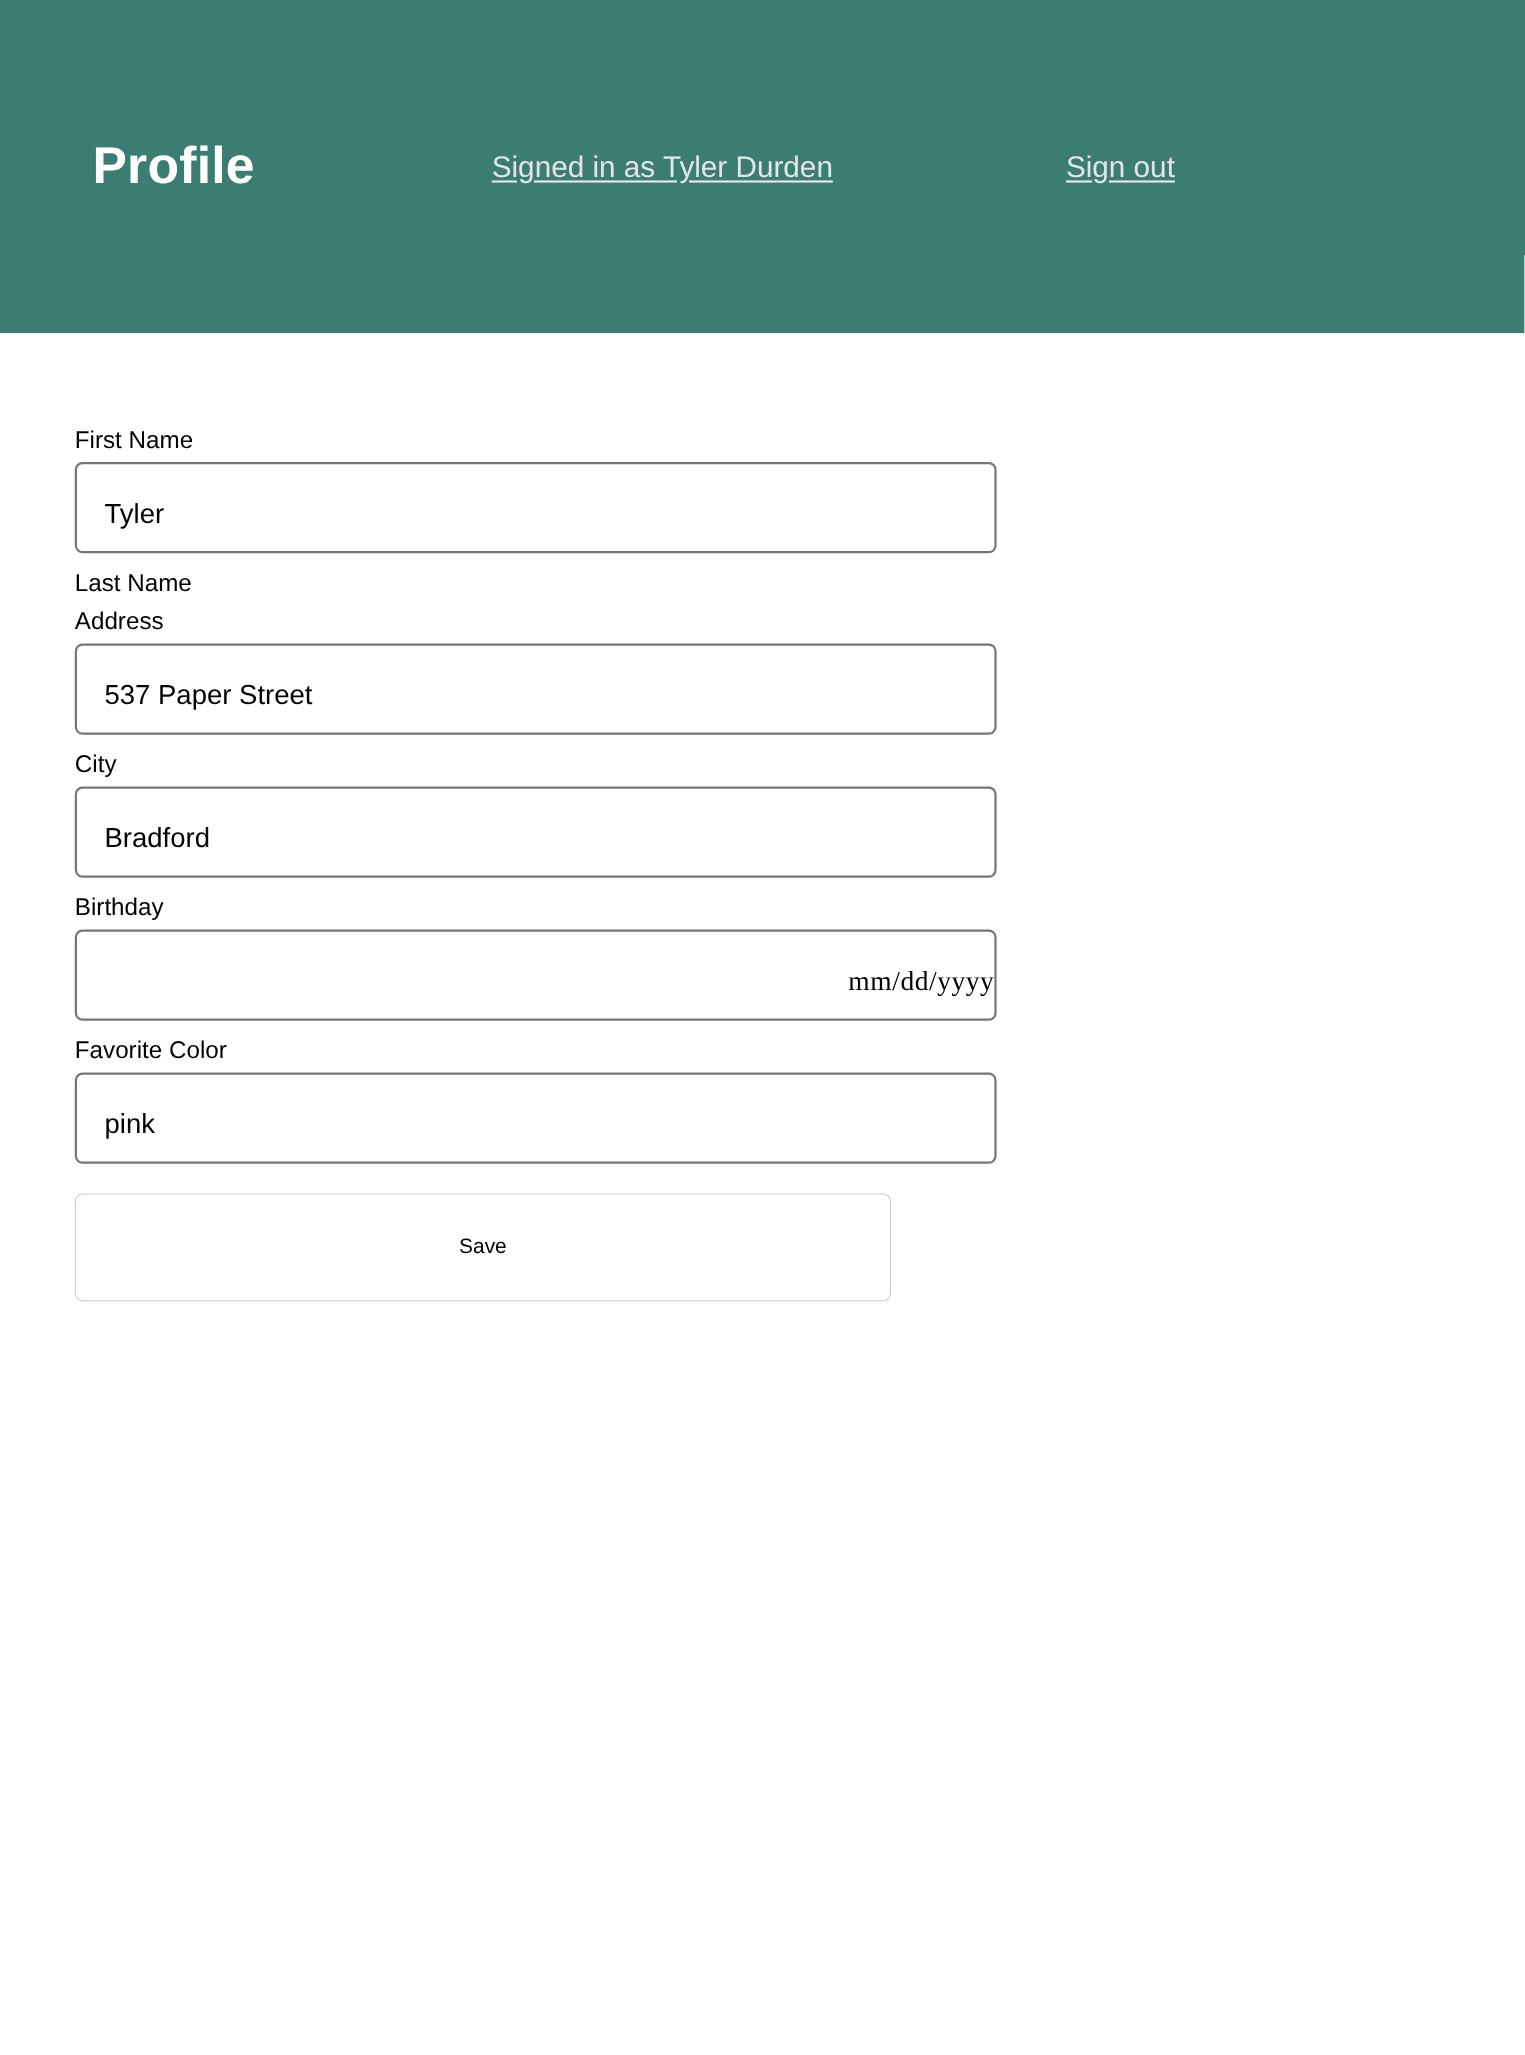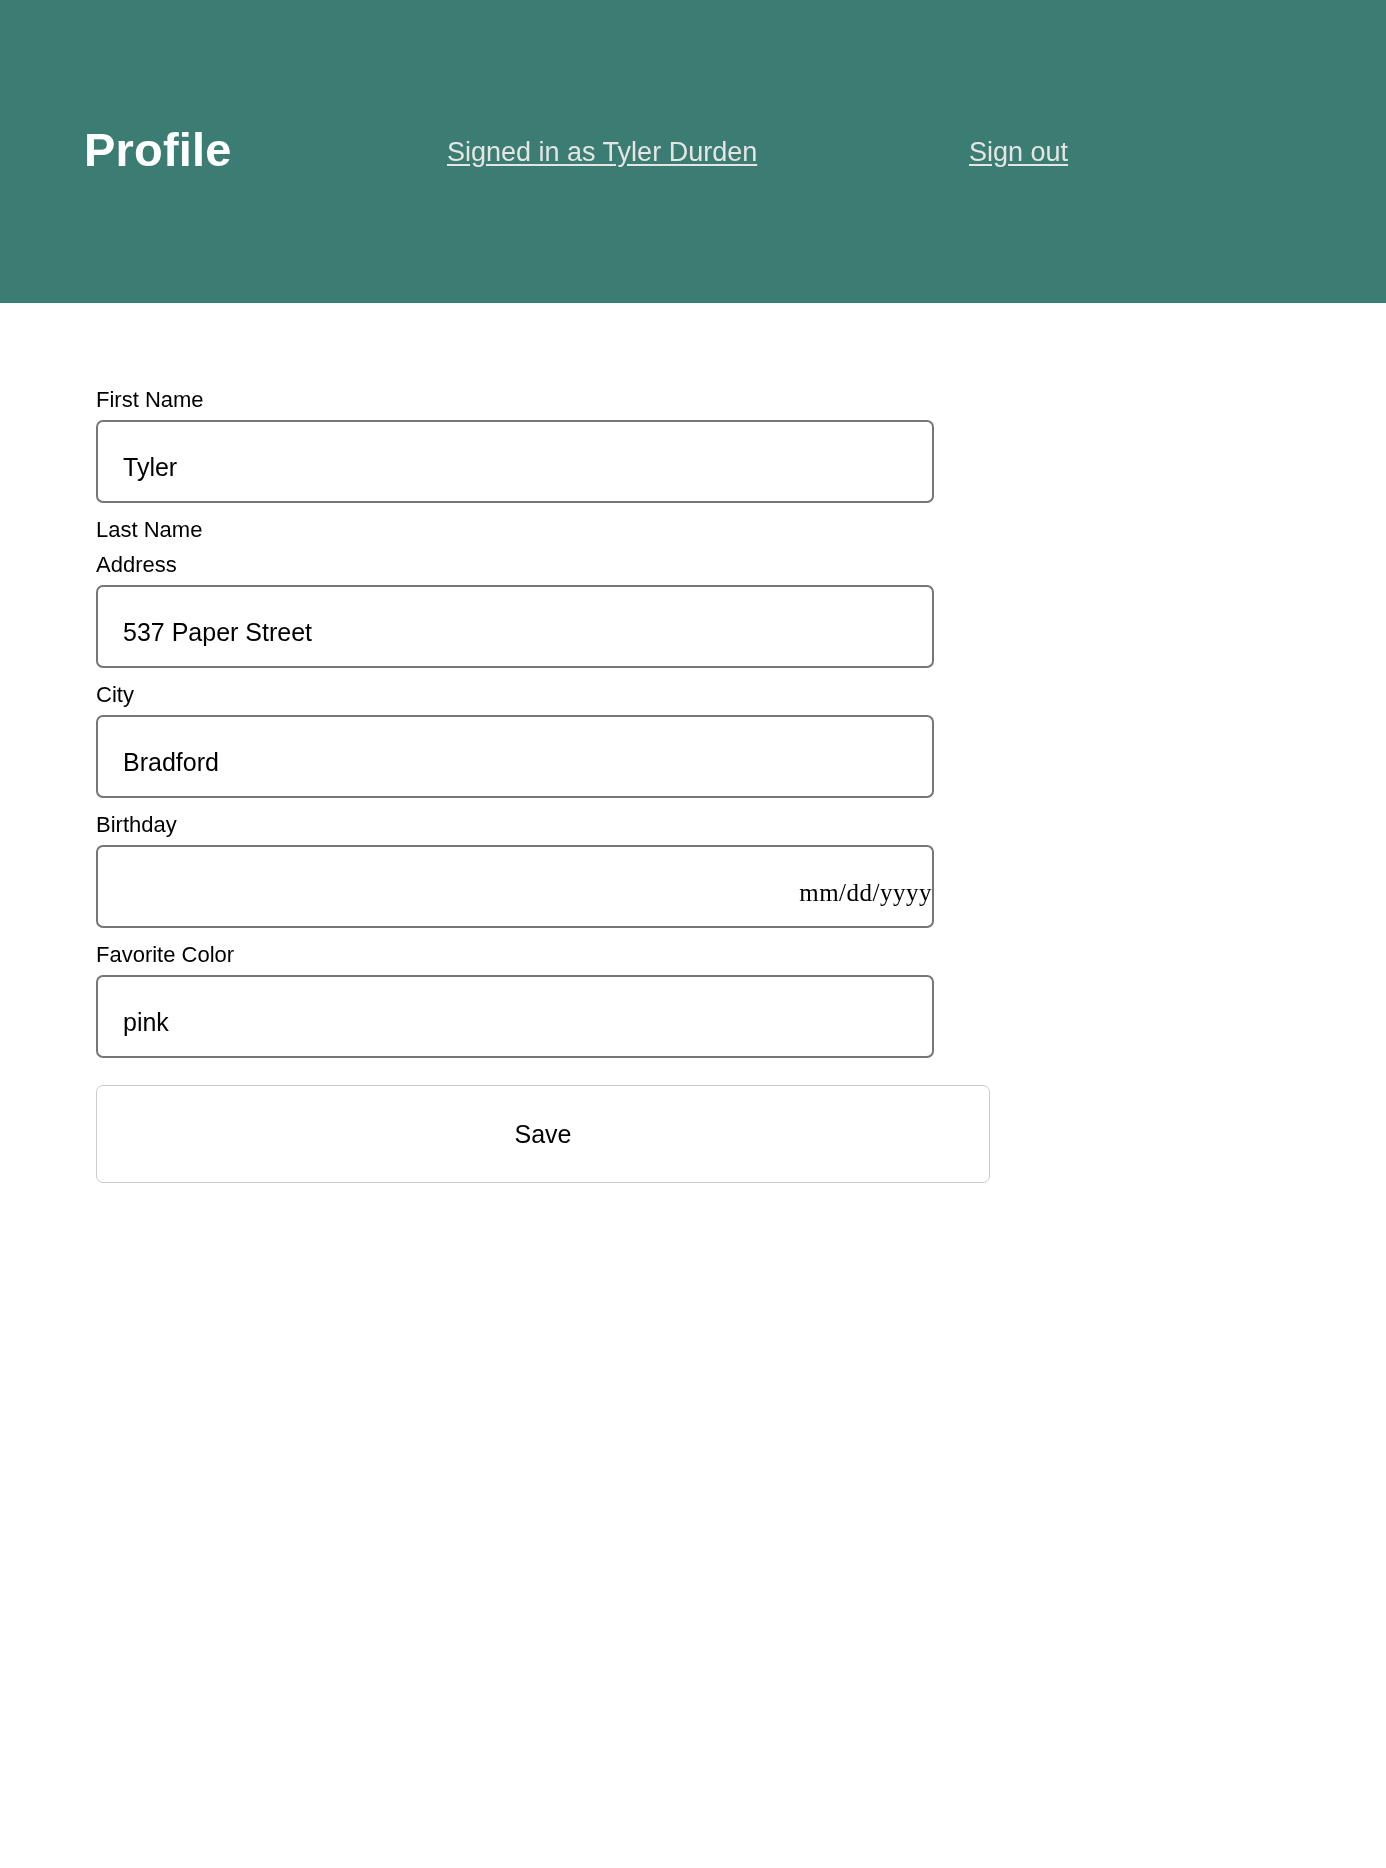--- a/index.html
+++ b/index.html
@@ -60,21 +60,21 @@
 
   
   .page-body {
     position: relative;
     width: 100%;
     height: 1565px;
     background: #ffffff;
   }
   .profile-form {
     position: absolute;
-    left: 96px;
+    left: 68px;
     top: 82px;
     width: 838px;
   }
   .field-group {
     margin: 0 0 0 0;
   }
   .field-label {
     display: block;
     font-size: 22px;
     line-height: 30px;
@@ -105,28 +105,28 @@
   
   .field-input.date-field {
     font-family: "Liberation Serif", serif;
     font-size: 25px;
     letter-spacing: 0.5px;
     text-align: right;
   }
   .save-button {
     display: block;
     box-sizing: border-box;
-    width: 894px;
+    width: 742px;
     height: 98px;
     margin: 27px 0 0 0;
     border: 1px solid #cccccc;
     border-radius: 7px;
     background: #ffffff;
     font-family: "Liberation Sans", sans-serif;
-    font-size: 25px;
+    font-size: 19px;
     color: #000000;
     text-align: center;
     cursor: pointer;
   }
 </style>
 </head>
 <body>
 
 <header class="site-header">
   <div class="header-inner">

